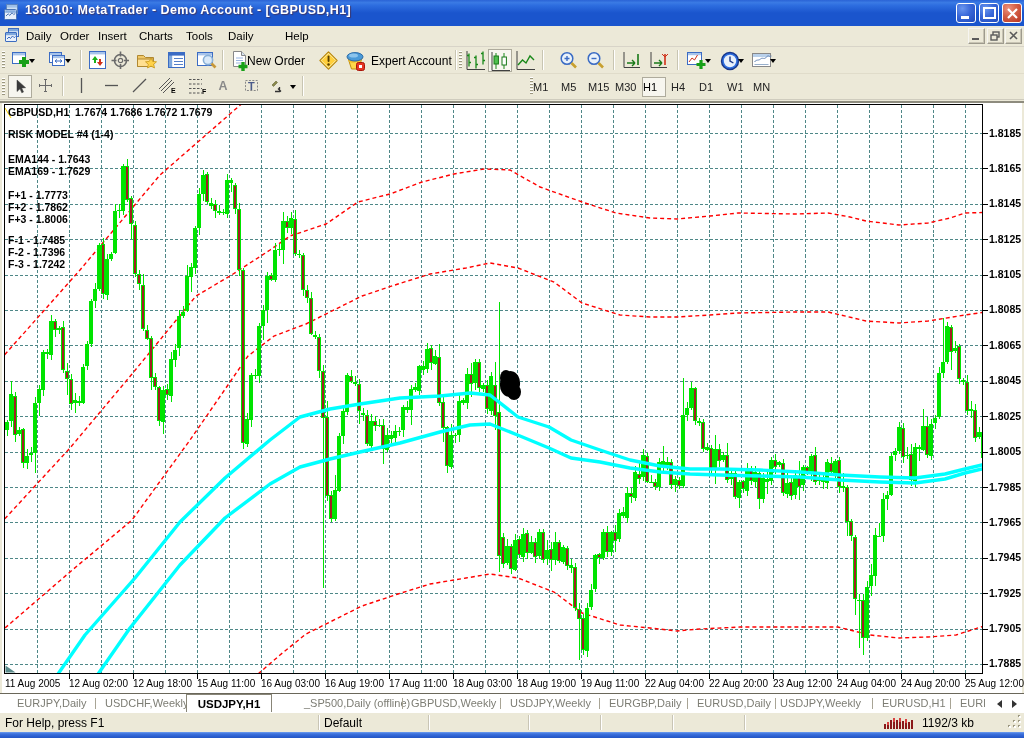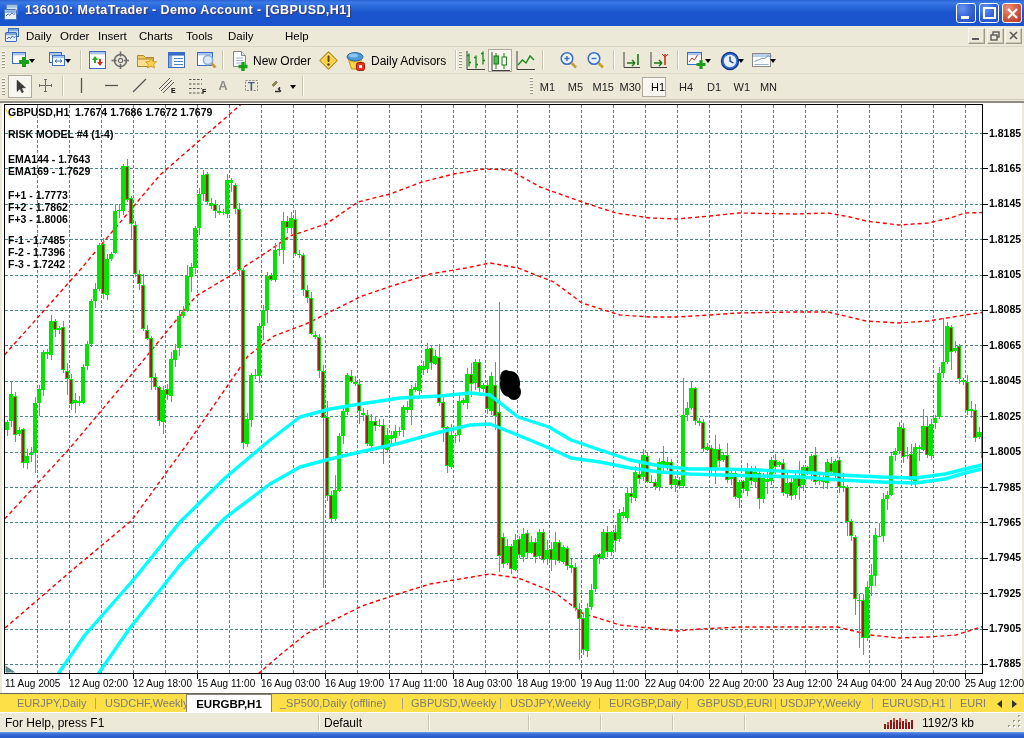--- a/index.html
+++ b/index.html
@@ -21,26 +21,26 @@
 #tb1{position:absolute;left:0;top:47px;width:1024px;height:27px;background:#ece9d8;border-bottom:1px solid #e0dcca}
 #tb2{position:absolute;left:0;top:74px;width:1024px;height:26px;background:#ece9d8;border-bottom:1px solid #cfccbe}
 .grip{position:absolute;top:4px;width:3px;height:18px;background-image:repeating-linear-gradient(180deg,#fff 0,#fff 1px,#9a967e 1px,#9a967e 2px,transparent 2px,transparent 3px)}
 .tsep{position:absolute;top:3px;width:1px;height:20px;background:#c8c5b2;box-shadow:1px 0 0 #fff}
 .tbtn{position:absolute;top:2px;width:24px;height:23px}
 .tbtn svg{position:absolute;left:2px;top:1px}
 .pressed{background:#f7f6ef;border:1px solid #aeab9c;box-shadow:none}
 .tlabel{position:absolute;top:7px;font-size:12px;color:#000}
 .drop{position:absolute;top:10px;width:0;height:0;border-left:3px solid transparent;border-right:3px solid transparent;border-top:4px solid #000}
 
-.tf{position:absolute;top:3px;height:20px;font-size:11px;color:#222;text-align:right;line-height:20px}
+.tf{position:absolute;top:3px;height:20px;font-size:11px;color:#222;text-align:left;line-height:20px}
 .tfsel{background:#f7f6ef;border:1px solid #aeab9c;line-height:18px;color:#000}
 
 #clienttop{position:absolute;left:0;top:100px;width:1024px;height:3px;background:#ece9d8;border-bottom:2px solid #8e8c7e}
 
-#tabbar{position:absolute;left:0;top:693px;width:1024px;height:19px;background:#fde047;border-top:1px solid #6a675a}
+#tabbar{position:absolute;left:0;top:693px;width:1024px;height:19px;background:#ffffff;border-top:1px solid #6a675a}
 .tab{position:absolute;top:3px;font-size:11px;color:#7d7d74}
 .tabsep{position:absolute;top:4px;width:1px;height:11px;background:#a8a495}
 #activetab{position:absolute;left:186px;top:0px;width:86px;height:19px;background:#fff;border:1px solid #888577;border-bottom:none;text-align:center;font-size:11.5px;font-weight:bold;color:#000;padding-top:3px}
 .tarrow{position:absolute;top:6px;width:0;height:0;border-top:4px solid transparent;border-bottom:4px solid transparent}
 
 #status{position:absolute;left:0;top:712px;width:1024px;height:16px;background:#ece9d8;border-top:1px solid #fff;font-size:12px;color:#000}
 .spanel{position:absolute;top:3px}
 .sdiv{position:absolute;top:2px;width:1px;height:15px;background:#c9c5b5;box-shadow:1px 0 0 #fff}
 #bluestrip{position:absolute;left:0;top:732px;width:1024px;height:6px;background:linear-gradient(180deg,#6f9ef0 0%,#3e73dd 30%,#2c5fd0 70%,#2456c4 100%)}
 #grip2{position:absolute;right:1px;top:714px;width:15px;height:15px;
@@ -181,42 +181,42 @@
  <div class="tbtn" style="left:227px">
         <svg width="22" height="22" viewBox="0 0 22 22">
   <path d="M4.5 1.5 h8 l4 4 v11 h-12 z" fill="#fff" stroke="#888"></path>
   <path d="M12.5 1.5 v4 h4" fill="#d8e4f0" stroke="#888"></path>
   <g stroke="#9ab4e0">
             <path d="M7 8 h7 M7 10.5 h7 M7 13 h5"></path>
           </g>
   <path d="M14 12 v9 M9.5 16.5 h9" stroke="#18a018" stroke-width="3.4"></path>
         </svg>
       </div>
- <div class="tlabel" style="left:253px">New Order</div>
+ <div class="tlabel" style="left:247px">New Order</div>
 
  <div class="tbtn" style="left:316px">
         <svg width="21" height="21" viewBox="0 0 21 21">
   <path d="M10.5 2 L19 10.5 10.5 19 2 10.5 Z" fill="#ffcf3c" stroke="#b8860b" stroke-linejoin="round" stroke-width="1.3"></path>
   <path d="M10.5 3.2 L17.8 10.5 10.5 17.8 3.2 10.5 Z" fill="none" stroke="#fff2b0" stroke-width="1"></path>
   <rect x="9.6" y="5.5" width="1.9" height="6.5" rx="0.9" fill="#5a4000"></rect>
   <circle cx="10.55" cy="14.6" r="1.25" fill="#5a4000"></circle>
         </svg>
       </div>
 
  <div class="tbtn" style="left:342px">
         <svg width="23" height="22" viewBox="0 0 23 22">
   <path d="M4 8 L18 8 L14.5 19 L7.5 19 Z" fill="#ffd84a" stroke="#c09010" stroke-width="1"></path>
   <path d="M4.5 8.5 C3 12 8 13.5 11 12.5 15 11.2 18 12.5 17.5 8.5" fill="#f2bc28"></path>
   <ellipse cx="11" cy="6.8" rx="8" ry="4.2" fill="#4a9ad8" stroke="#2a6aa8" stroke-width="1"></ellipse>
   <ellipse cx="9.5" cy="5.6" rx="4.5" ry="2" fill="#8cc4ec"></ellipse>
   <rect x="12.5" y="12.5" width="8" height="8" rx="2" fill="#e63322" stroke="#a81408"></rect>
   <rect x="15" y="15" width="3" height="3" fill="#fff"></rect>
         </svg>
       </div>
- <div class="tlabel" style="left:371px">Daily Advisors</div>
+ <div class="tlabel" style="left:371px">Expert Account</div>
  <div class="tsep" style="left:455px"></div>
  <div class="grip" style="left:459px"></div>
 
  <div class="tbtn" style="left:464px;width:22px">
         <svg width="20" height="21" viewBox="0 0 20 21">
   <path d="M3 16.5 V3.5 m0 2 h-2.2 m2.2 7 h2.2 M10 18.5 V5.5 m0 2 h-2.2 m2.2 7 h2.2 M17 14.5 V1.5 m0 2 h-2.2 m2.2 7 h2.2" stroke="none" stroke-width="1.4"></path>
   <path d="M1 19.5 h18 M1 19.5 V1" stroke="#404040"></path>
   <path d="M3 16.5 V3.5 M3 5.5 h-2 M3 12.5 h2 M10 18.5 V5.5 M10 7.5 h-2 M10 14.5 h2 M17 14.5 V1.5 M17 3.5 h-2 M17 10.5 h2" stroke="#188818" stroke-width="1.3"></path>
         </svg>
       </div>
@@ -1118,30 +1118,30 @@
         <text x="8" y="141">F-1 - 1.7485</text>
         <text x="8" y="153">F-2 - 1.7396</text>
         <text x="8" y="165">F-3 - 1.7242</text>
       </g>
     </svg>
 
 <div id="tabbar">
  <div class="tab" style="left:17px">EURJPY,Daily</div>
  <div class="tabsep" style="left:95px"></div>
  <div class="tab" style="left:105px">USDCHF,Weekly</div>
- <div id="activetab">EURGBP,H1</div>
- <div class="tab" style="left:280px">_SP500,Daily (offline)</div>
+ <div id="activetab">USDJPY,H1</div>
+ <div class="tab" style="left:304px">_SP500,Daily (offline)</div>
  <div class="tabsep" style="left:402px"></div>
  <div class="tab" style="left:411px">GBPUSD,Weekly</div>
  <div class="tabsep" style="left:500px"></div>
  <div class="tab" style="left:510px">USDJPY,Weekly</div>
  <div class="tabsep" style="left:599px"></div>
  <div class="tab" style="left:609px">EURGBP,Daily</div>
  <div class="tabsep" style="left:687px"></div>
- <div class="tab" style="left:697px">GBPUSD,EURl</div>
+ <div class="tab" style="left:697px">EURUSD,Daily</div>
  <div class="tabsep" style="left:775px"></div>
  <div class="tab" style="left:780px">USDJPY,Weekly</div>
  <div class="tabsep" style="left:872px"></div>
  <div class="tab" style="left:882px">EURUSD,H1</div>
  <div class="tabsep" style="left:950px"></div>
  <div class="tab" style="left:960px">EURl</div>
  <div class="tarrow" style="left:997px;border-right:5px solid #333"></div>
  <div class="tarrow" style="left:1012px;border-left:5px solid #333"></div>
 </div>
 

